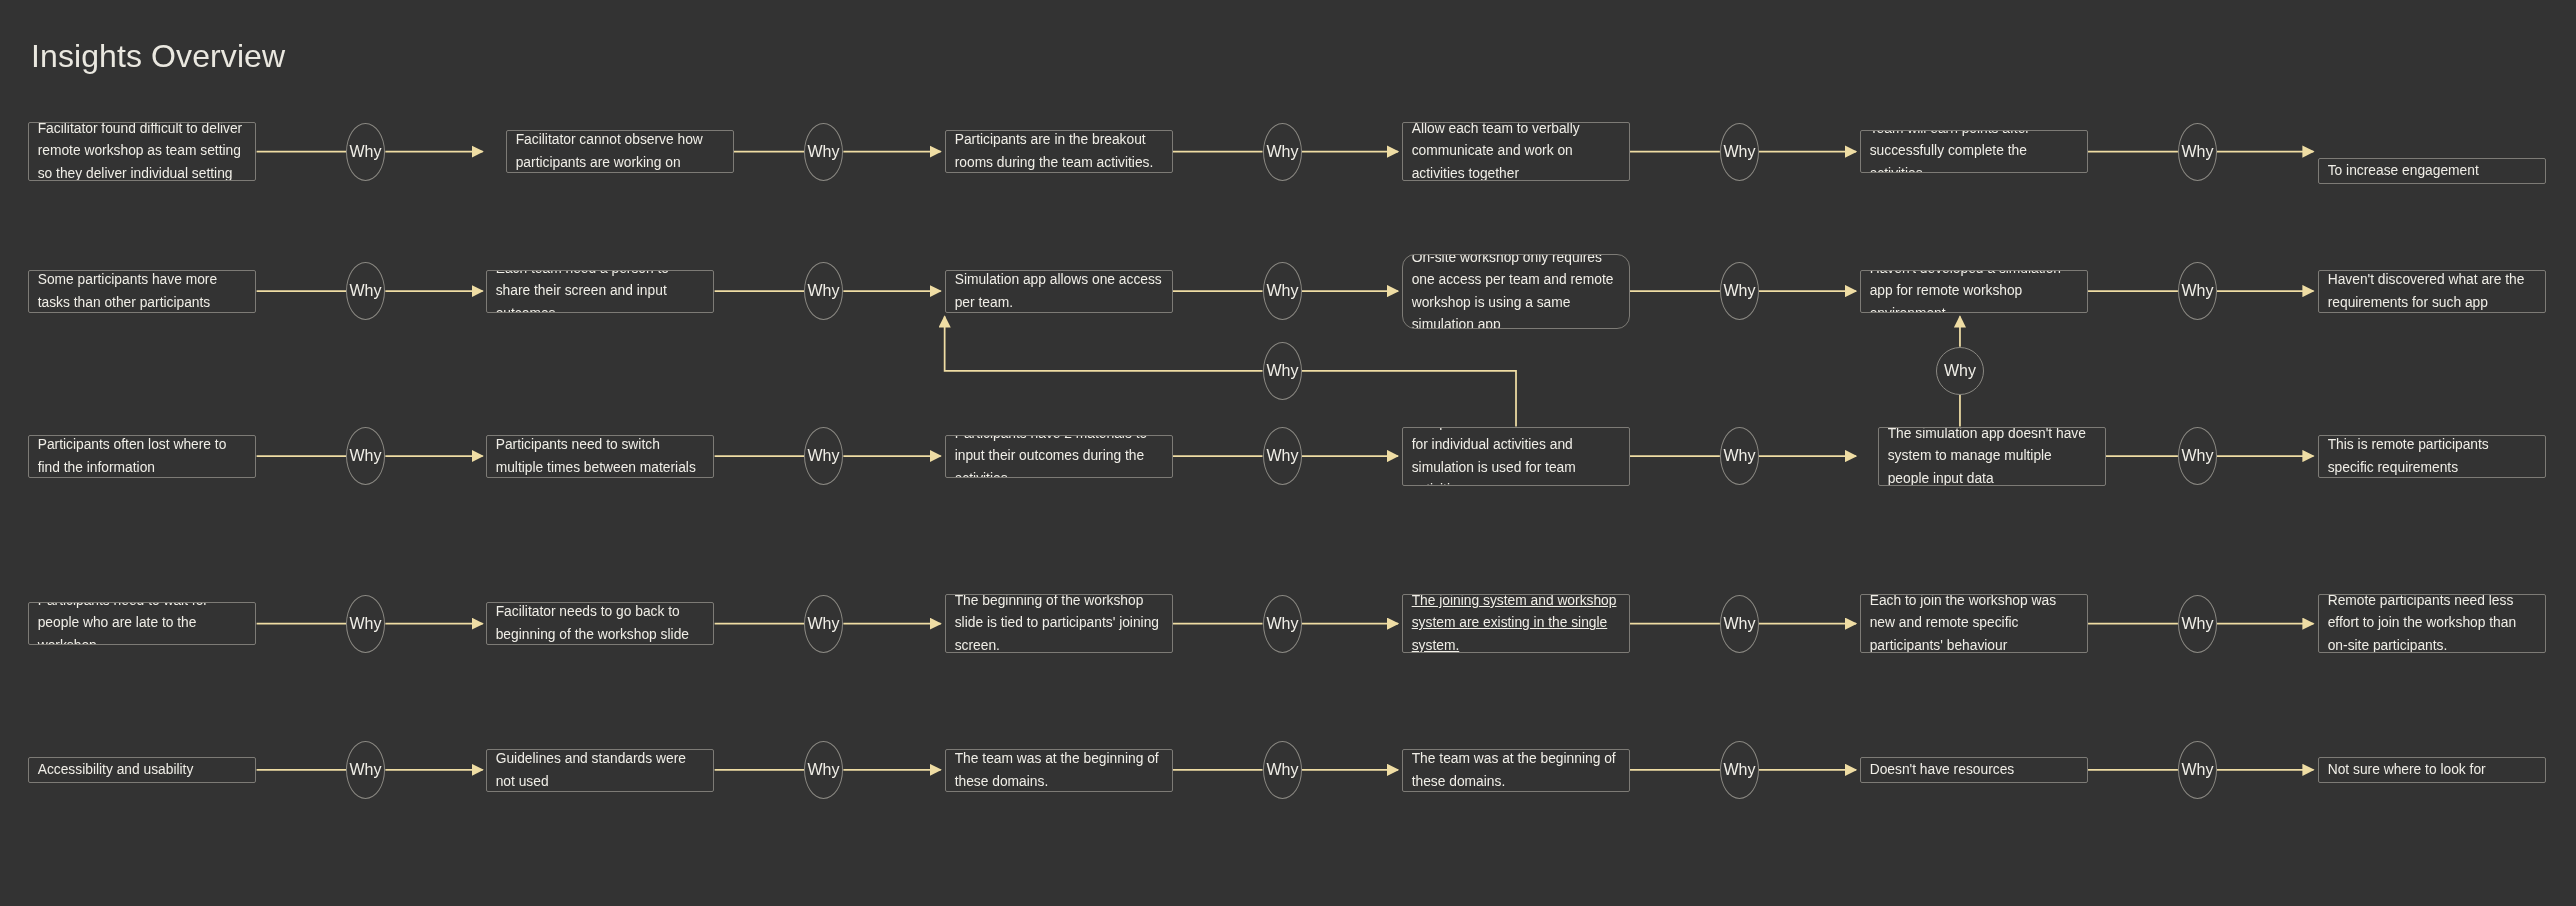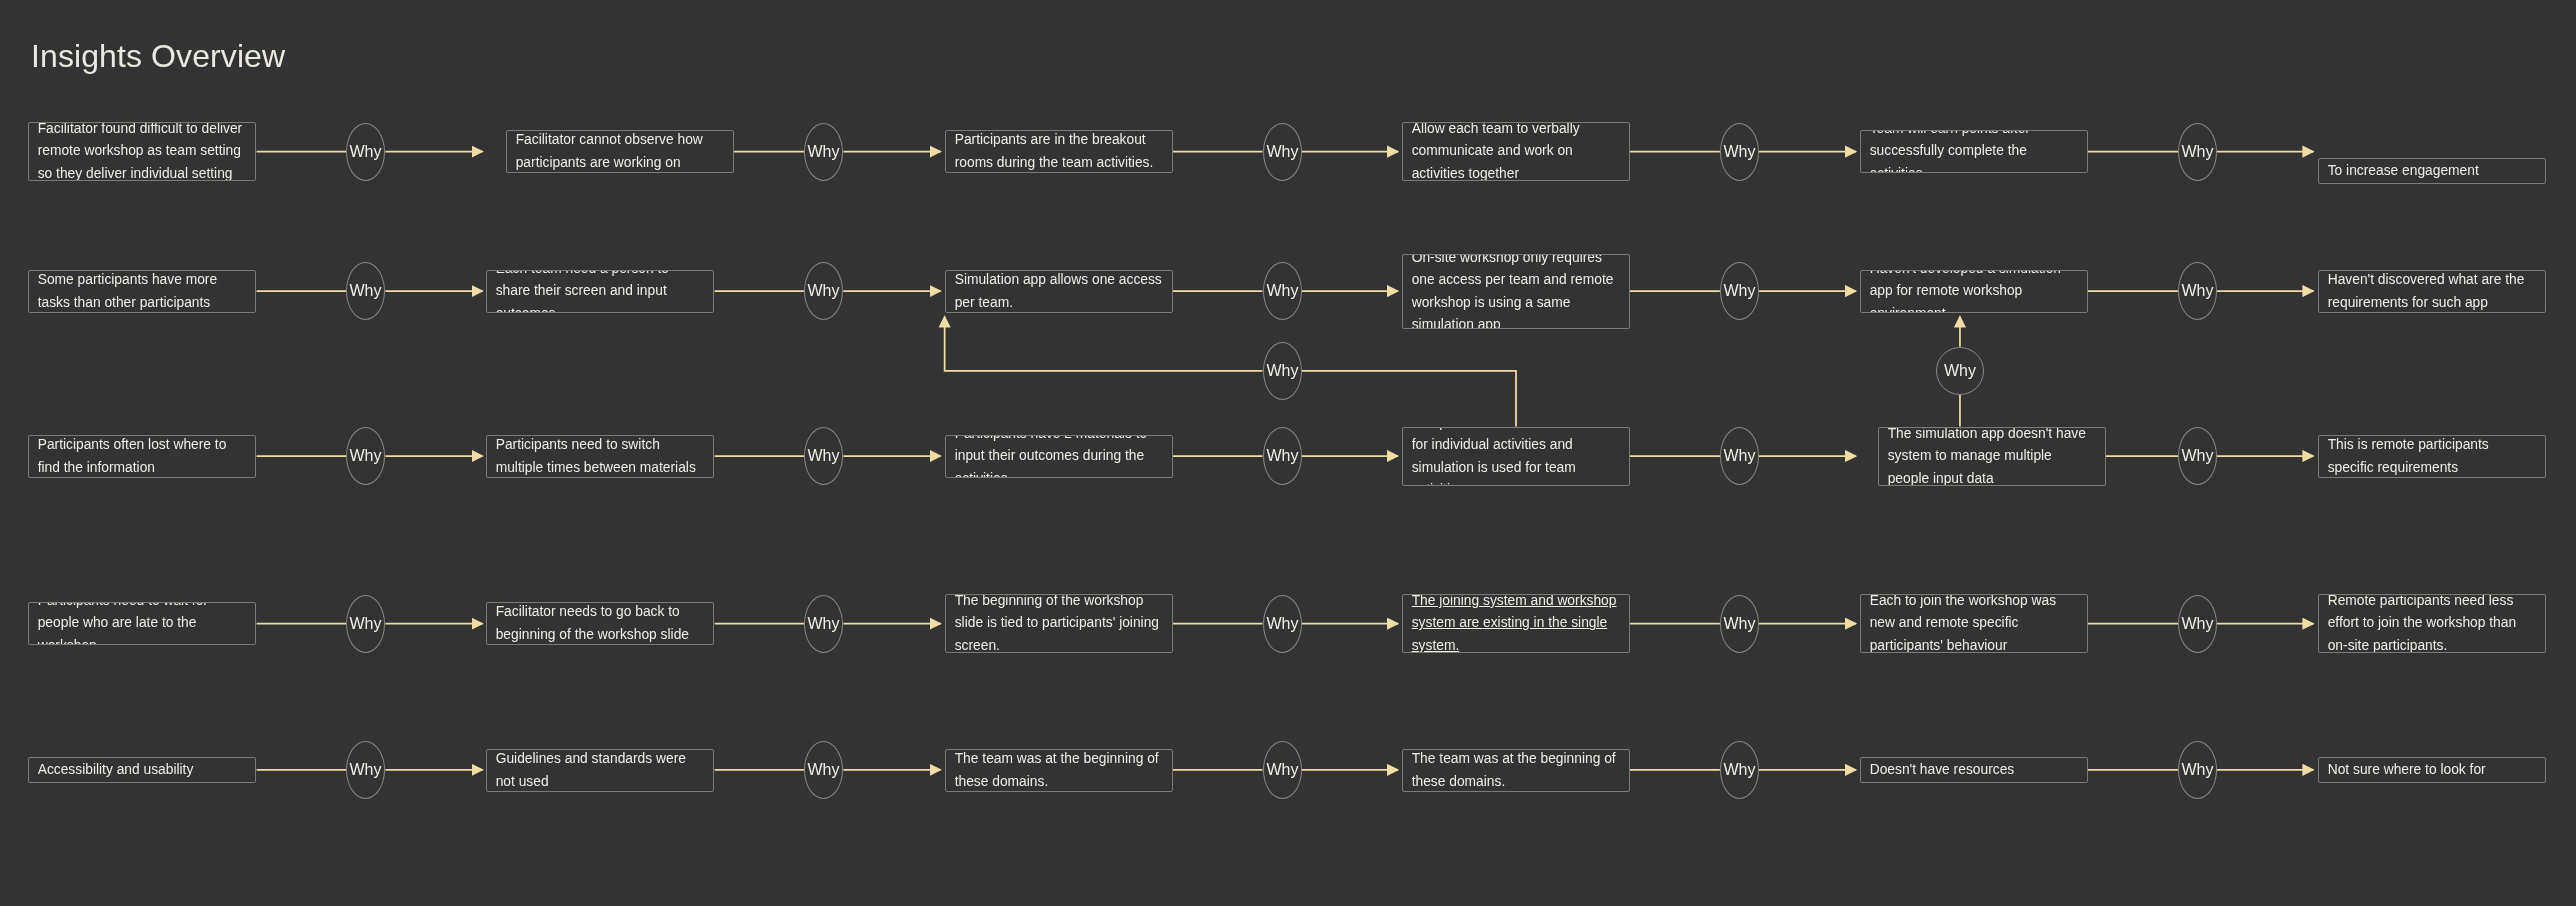--- a/index.html
+++ b/index.html
@@ -162,21 +162,21 @@
       <div class="why-node why-ellipse" style="left: 2178px; top: 123px;">Why</div>
       <div class="node-box" style="left: 28px; top: 270px; width: 228px; height: 43px;">
         <span class="txt">Some participants have more tasks than other participants</span>
       </div>
       <div class="node-box" style="left: 486px; top: 270px; width: 228px; height: 43px;">
         <span class="txt">Each team need a person to share their screen and input outcomes.</span>
       </div>
       <div class="node-box" style="left: 945px; top: 270px; width: 228px; height: 43px;">
         <span class="txt">Simulation app allows one access per team.</span>
       </div>
-      <div class="node-box" style="left: 1402px; top: 254px; width: 228px; height: 75px;">
+      <div class="node-box" style="left: 1402px; top: 254px; width: 228px; height: 75px; border-radius: 13px;">
         <span class="txt">On-site workshop only requires one access per team and remote workshop is using a same simulation app</span>
       </div>
       <div class="node-box" style="left: 1860px; top: 270px; width: 228px; height: 43px;">
         <span class="txt">Haven't developed a simulation app for remote workshop environment</span>
       </div>
       <div class="node-box" style="left: 2318px; top: 270px; width: 228px; height: 43px;">
         <span class="txt">Haven't discovered what are the requirements for such app</span>
       </div>
       <div class="why-node why-ellipse" style="left: 346px; top: 262px;">Why</div>
       <div class="why-node why-ellipse" style="left: 804px; top: 262px;">Why</div>

